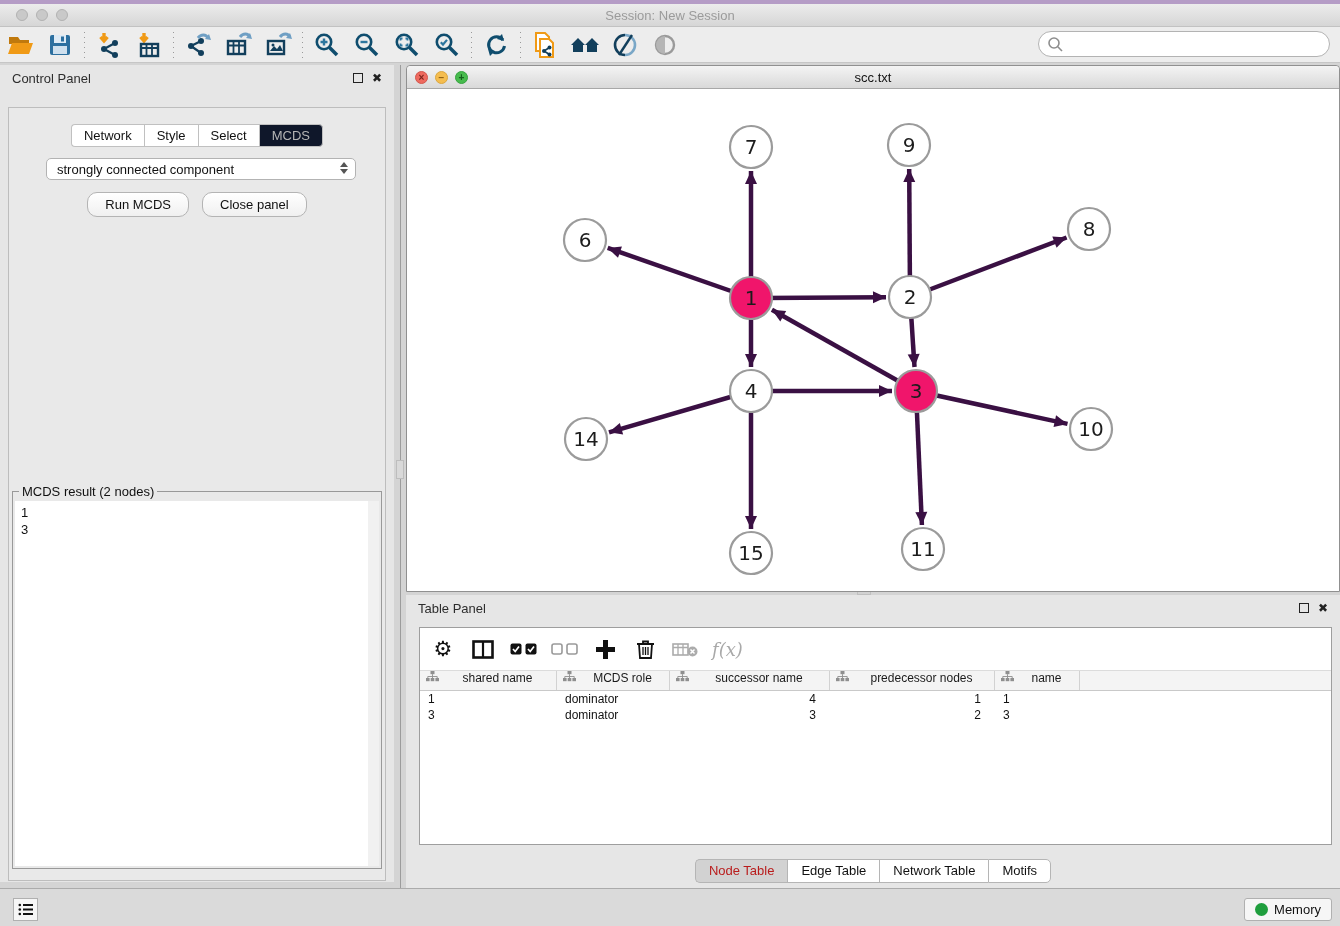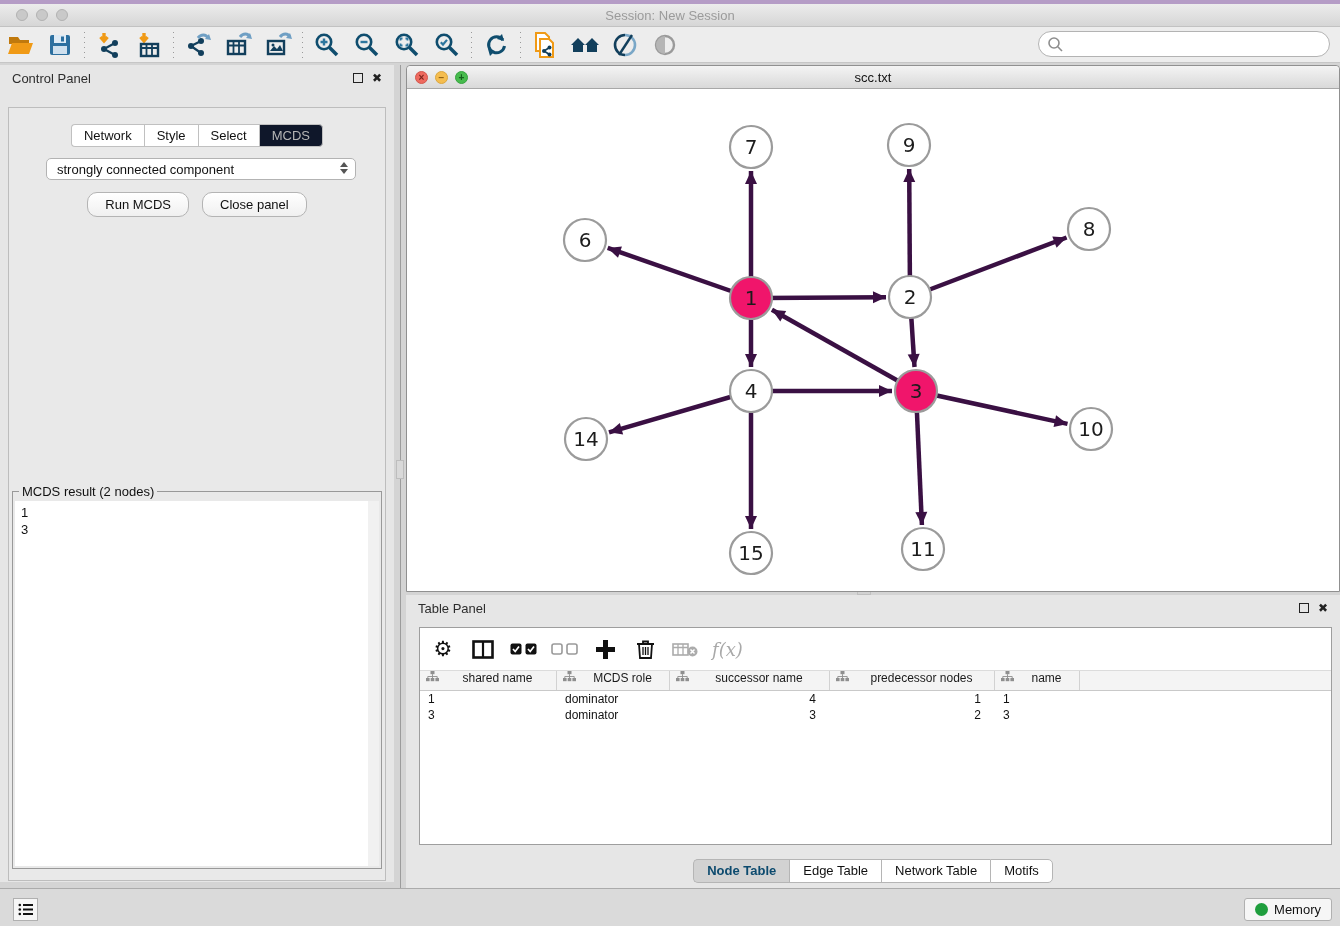--- a/index.html
+++ b/index.html
@@ -91,21 +91,21 @@
     font-size:12px; color:#1a1a1a; position:relative; }
   .th-cell .lbl { flex:1; text-align:center; }
   .trow { display:flex; height:16px; font-size:12px; color:#111; align-items:center; }
   .td-cell { overflow:hidden; white-space:nowrap; }
   .tp-footer { position:absolute; left:0; right:0; bottom:5px; height:24px;
     display:flex; justify-content:center; }
   .t-tab { font-size:13px; font-weight:500; padding:3px 13px; background:#fff;
     border:1px solid #b5b5b5; border-right:none; color:#111; }
   .t-tab:first-child { border-top-left-radius:5px; border-bottom-left-radius:5px; }
   .t-tab:last-child { border-right:1px solid #b5b5b5; border-top-right-radius:5px; border-bottom-right-radius:5px; }
-  .t-tab.selected { background:#d2d2d2; color:#0c4a6e;font-weight:bold; }
+  .t-tab.selected { background:#d2d2d2; color:#b91c1c; }
 
   
   .statusbar { position:absolute; left:0; top:888px; width:1340px; height:38px;
     background:#dadada; border-top:1px solid #ababab; }
   .status-left-btn { position:absolute; left:13px; top:9px; width:25px; height:23px;
     background:#f6f6f6; border:1px solid #b0b0b0; display:flex; align-items:center; justify-content:center; }
   .memory-btn { position:absolute; right:8px; top:9px; height:23px; padding:0 10px;
     background:#f6f6f6; border:1px solid #b0b0b0; border-radius:3px;
     display:flex; align-items:center; gap:6px; font-size:13px; color:#111; }
   .mem-dot { width:13px; height:13px; border-radius:50%; }

